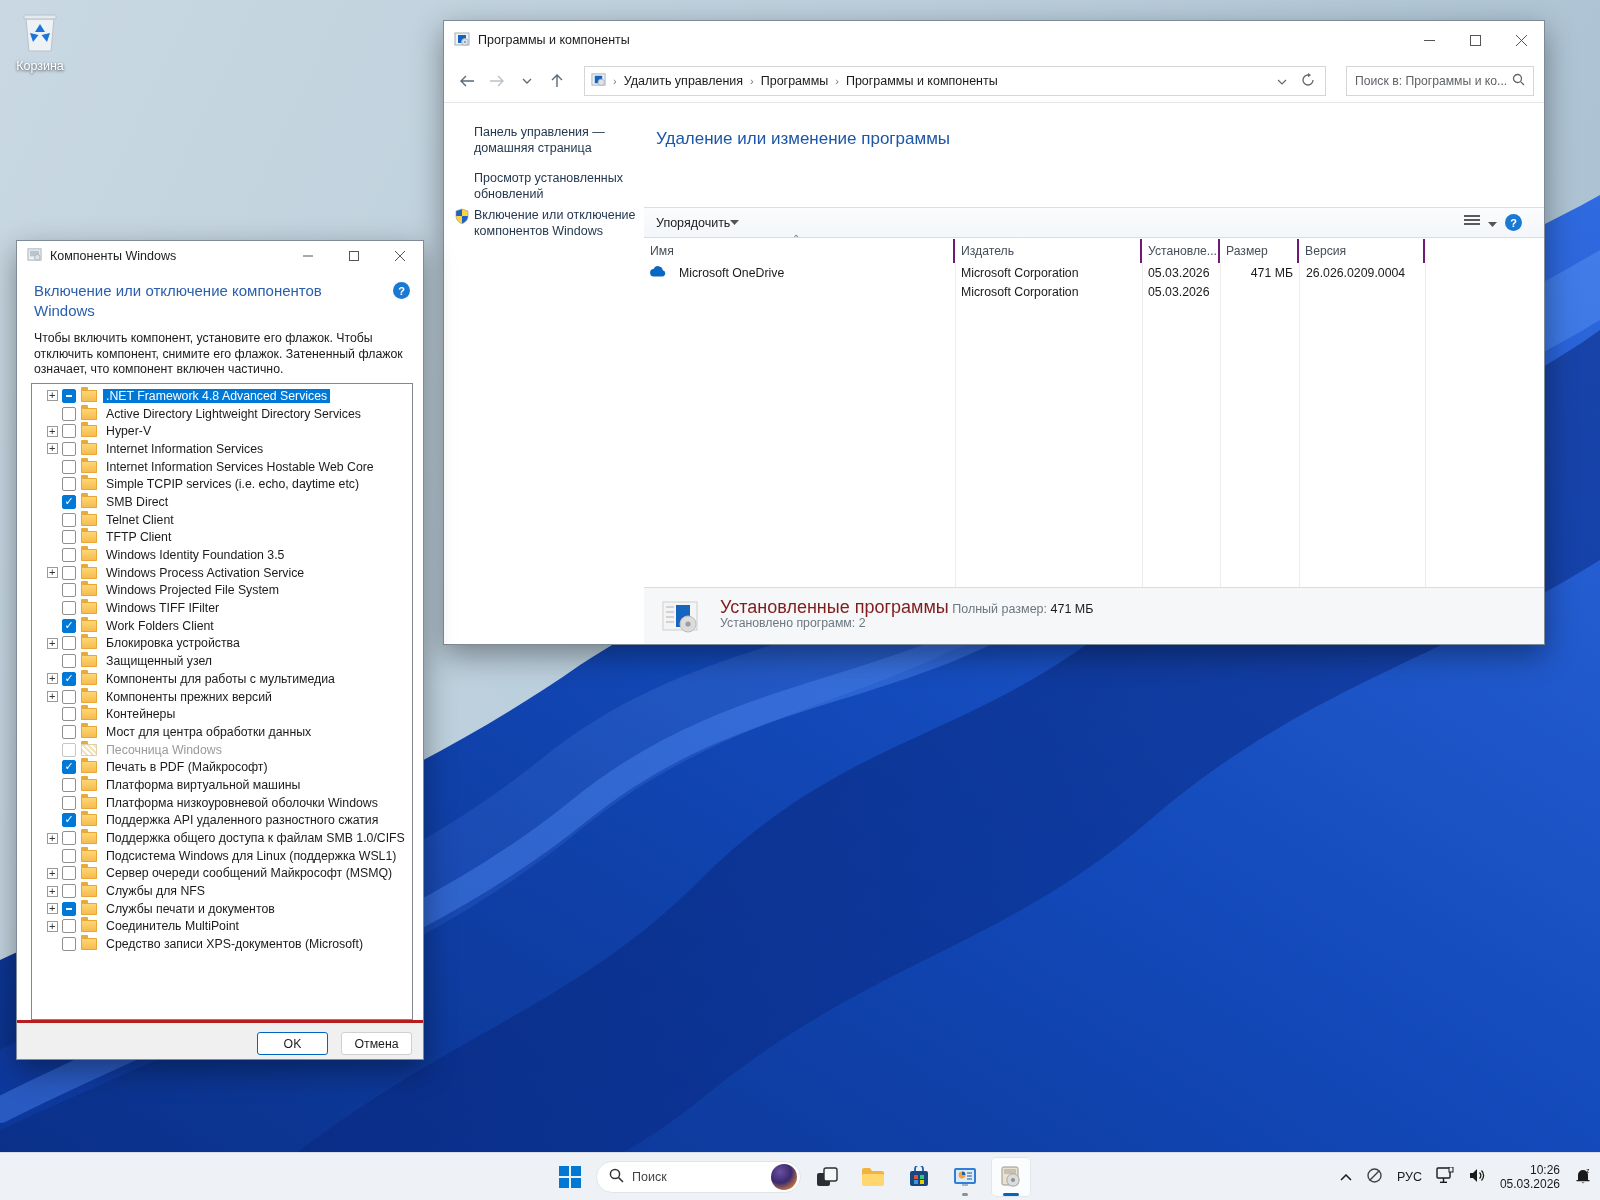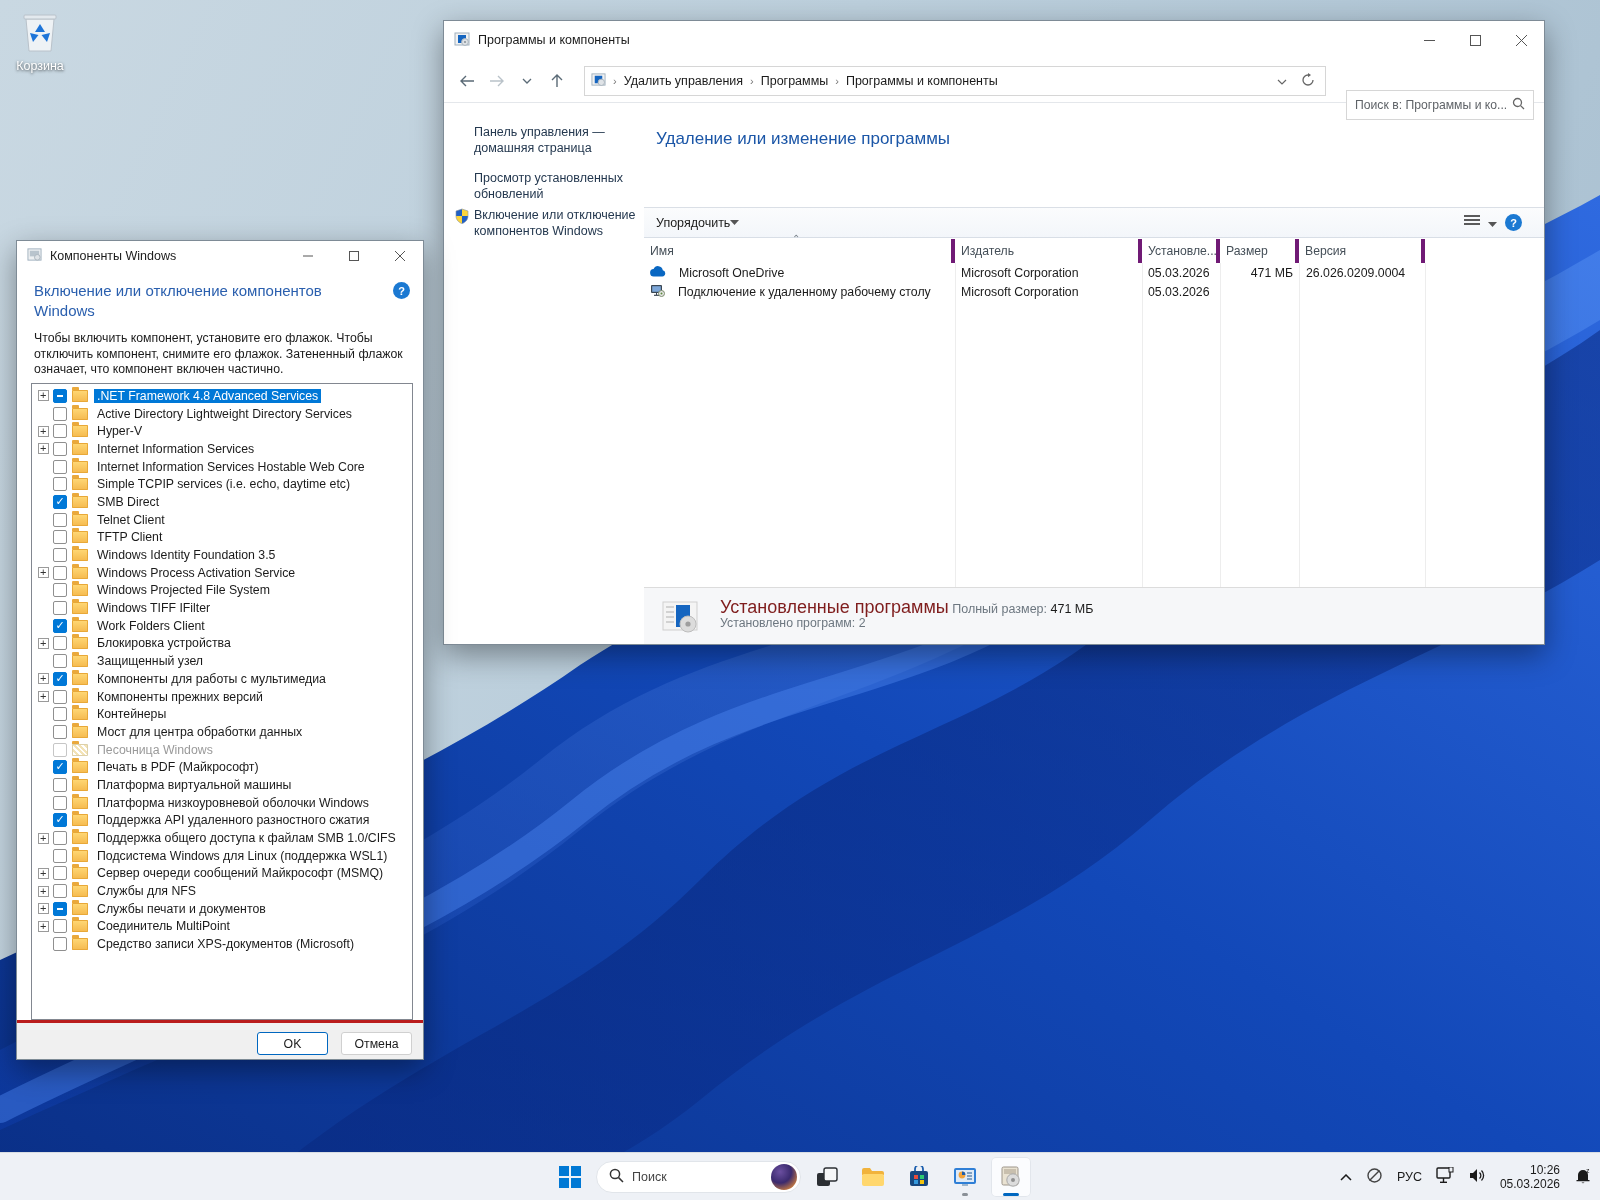--- a/index.html
+++ b/index.html
@@ -25,39 +25,39 @@
   
   #win { left:443px; top:20px; width:1102px; height:625px; }
   #win .tbar { height:38px; }
   #navbar { position:relative; height:44px; border-bottom:1px solid #e4e7eb; display:flex; align-items:center; }
   .navarr { width:30px; height:30px; display:flex; align-items:center; justify-content:center; color:#5a6a76; }
   .navarr.dis { color:#b9c2c9; }
   #addrbar { position:absolute; left:140px; top:7px; width:742px; height:30px; border:1px solid #d6d6d6; background:#fff; display:flex; align-items:center; padding:0 6px; }
   .crumb-sep { color:#777; margin:0 7px; font-size:11px; }
   .crumb { color:#1b1b1b; }
   #addr-right { margin-left:auto; display:flex; align-items:center; gap:14px; color:#666; padding-right:4px; }
-  #searchbox { position:absolute; left:902px; top:7px; width:188px; height:30px; border:1px solid #d6d6d6; background:#fff; display:flex; align-items:center; padding:0 8px;margin-top:24px; }
+  #searchbox { position:absolute; left:902px; top:7px; width:188px; height:30px; border:1px solid #d6d6d6; background:#fff; display:flex; align-items:center; padding:0 8px; }
   #searchbox input { border:none; outline:none; flex:1; font-size:12.2px; font-family:inherit; color:#333; min-width:0; }
   #searchbox input::placeholder { color:#5f6368; opacity:1; }
 
   #winbody { position:relative; height:541px; }
   #sidebar { position:absolute; left:0; top:0; width:200px; height:100%; }
   .side-link { position:absolute; left:30px; width:165px; color:#24384f; line-height:16px; }
   .side-link .sicon { position:absolute; left:-20px; top:1px; }
 
   #main { position:absolute; left:200px; top:0; right:0; height:100%; }
   #main-heading { position:absolute; left:12px; top:26px; font-size:17px; color:#1b56a7; }
   #main-sub { position:absolute; left:12px; top:60px; font-size:12.3px; color:#1b1b1b; }
   #cmdbar { position:absolute; left:0; right:0; top:104px; height:31px; background:linear-gradient(#fbfcfd,#f3f6fa); border-top:1px solid #dadfe6; border-bottom:1px solid #d8dee6; display:flex; align-items:center; }
   #organize { margin-left:12px; display:flex; align-items:center; color:#1b1b1b; }
   #cmdbar-right { margin-left:auto; display:flex; align-items:center; gap:8px; margin-right:22px; }
   .help-circle { width:17px; height:17px; border-radius:50%; background:#1b79d2; color:#fff; font-size:11px; font-weight:bold; display:flex; align-items:center; justify-content:center; }
 
   #hdr-row { position:absolute; left:0; right:0; top:136px; height:24px; font-size:12.2px; color:#454f58; }
-  .hdr-cell { position:absolute; top:0; height:24px; line-height:24px; padding-left:6px; border-right:4px solid #701a75; }
+  .hdr-cell { position:absolute; top:0; height:24px; line-height:24px; padding-left:6px; border-right:2px solid #701a75; }
   #sort-up { position:absolute; left:148px; top:-6px; color:#7a838b; font-size:10px; }
   .colsep { position:absolute; width:1px; background:#ededed; top:160px; bottom:57px; }
 
   #rows { position:absolute; left:0; right:0; top:160px; }
   .prog-row { position:absolute; left:0; right:0; height:19px; display:flex; align-items:center; font-size:12.3px; }
   .pr-cell { overflow:hidden; white-space:nowrap; }
   .pr-name { position:absolute; left:6px; width:500px; display:flex; align-items:center; gap:13px; }
   .pr-pub { position:absolute; left:317px; width:178px; }
   .pr-inst { position:absolute; left:504px; width:70px; }
   .pr-size { position:absolute; left:575px; width:74px; text-align:right; }
@@ -69,21 +69,21 @@
   #status-title { font-size:18px; color:#7f1d1d; }
   .gray { color:#6d7780; }
   #status-l2 { position:absolute; left:76px; top:28px; color:#6d7780; font-size:12.3px; }
 
   
   #dlg { left:16px; top:240px; width:408px; height:820px; }
   #dlg .tbar { height:30px; }
   #dlg-heading { position:absolute; left:17px; top:40px; width:340px; font-size:15px; line-height:20px; color:#2a5fae; }
   #dlg-help { position:absolute; right:13px; top:41px; }
   #dlg-desc { position:absolute; left:17px; top:90px; width:372px; font-size:12.3px; line-height:15.5px; color:#1b1b1b; }
-  #tree { position:absolute; left:14px; top:142px; width:382px; height:637px; border:1px solid #828790; background:#fff; overflow:hidden; padding-top:3px; }
+  #tree { position:absolute; left:14px; top:142px; width:382px; height:637px; border:1px solid #828790; background:#fff; overflow:hidden; padding-top:3px;padding-left:9px; }
   .tree-row { display:flex; align-items:center; height:17.7px; padding-left:6px; }
   .exp { width:11px; height:11px; border:1px solid #9a9a9a; background:#fff; flex:none; position:relative; margin-right:4px; }
   .exp::before { content:'+'; position:absolute; left:1px; top:-2px; font-size:11px; line-height:13px; color:#333; }
   .exp-sp { width:15px; flex:none; }
   .cb { width:14px; height:14px; border:1px solid #8f8f8f; border-radius:2px; background:#fff; flex:none; margin-right:5px; position:relative; }
   .cb.checked { background:#0078d7; border-color:#0078d7; }
   .cb.checked::after { content:'✓'; position:absolute; left:1.5px; top:-1px; color:#fff; font-size:11px; }
   .cb.partial { background:#0078d7; border-color:#0078d7; }
   .cb.partial::after { content:''; position:absolute; left:3px; top:5px; width:6px; height:2px; background:#fff; }
   .cb.dis { border-color:#c6c6c6; }
@@ -308,31 +308,20 @@
                     <path d="M4,10.5 h8.3 a3.2,3.2 0 0 0 .5,-6.3 A4.8,4.8 0 0 0 3.6,3.1 A3.6,3.6 0 0 0 4,10.5 Z" fill="#0967c2"></path>
                   </svg></span>
                 <span>Microsoft OneDrive</span>
               </span>
               <span class="pr-cell pr-pub">Microsoft Corporation</span>
               <span class="pr-cell pr-inst">05.03.2026</span>
               <span class="pr-cell pr-size">471 МБ</span>
               <span class="pr-cell pr-ver">26.026.0209.0004</span>
             </div>
             <div class="prog-row" style="top: 19px;">
-              <span class="pr-cell pr-name">
-                <span><svg width="15" height="13" viewBox="0 0 15 13">
-                    <rect x="1" y="1" width="11" height="8" rx="1" fill="#3b4754"></rect>
-                    <rect x="2.2" y="2.2" width="8.6" height="5.6" fill="#7da7d9"></rect>
-                    <line x1="6.5" y1="9" x2="6.5" y2="11" stroke="#3b4754"></line>
-                    <line x1="4" y1="11.3" x2="9" y2="11.3" stroke="#3b4754" stroke-width="1.2"></line>
-                    <circle cx="11.5" cy="9.5" r="3" fill="#e6e6e6" stroke="#7a8a6a"></circle>
-                    <circle cx="11.5" cy="9.5" r="1" fill="#5c8a3c"></circle>
-                  </svg></span>
-                <span>Подключение к удаленному рабочему столу</span>
-              </span>
               <span class="pr-cell pr-pub">Microsoft Corporation</span>
               <span class="pr-cell pr-inst">05.03.2026</span>
               <span class="pr-cell pr-size"></span>
               <span class="pr-cell pr-ver"></span>
             </div>
           </div>
 
         <div id="statusbar">
           <span id="status-icon">
             <svg width="38" height="38" viewBox="0 0 38 38">

